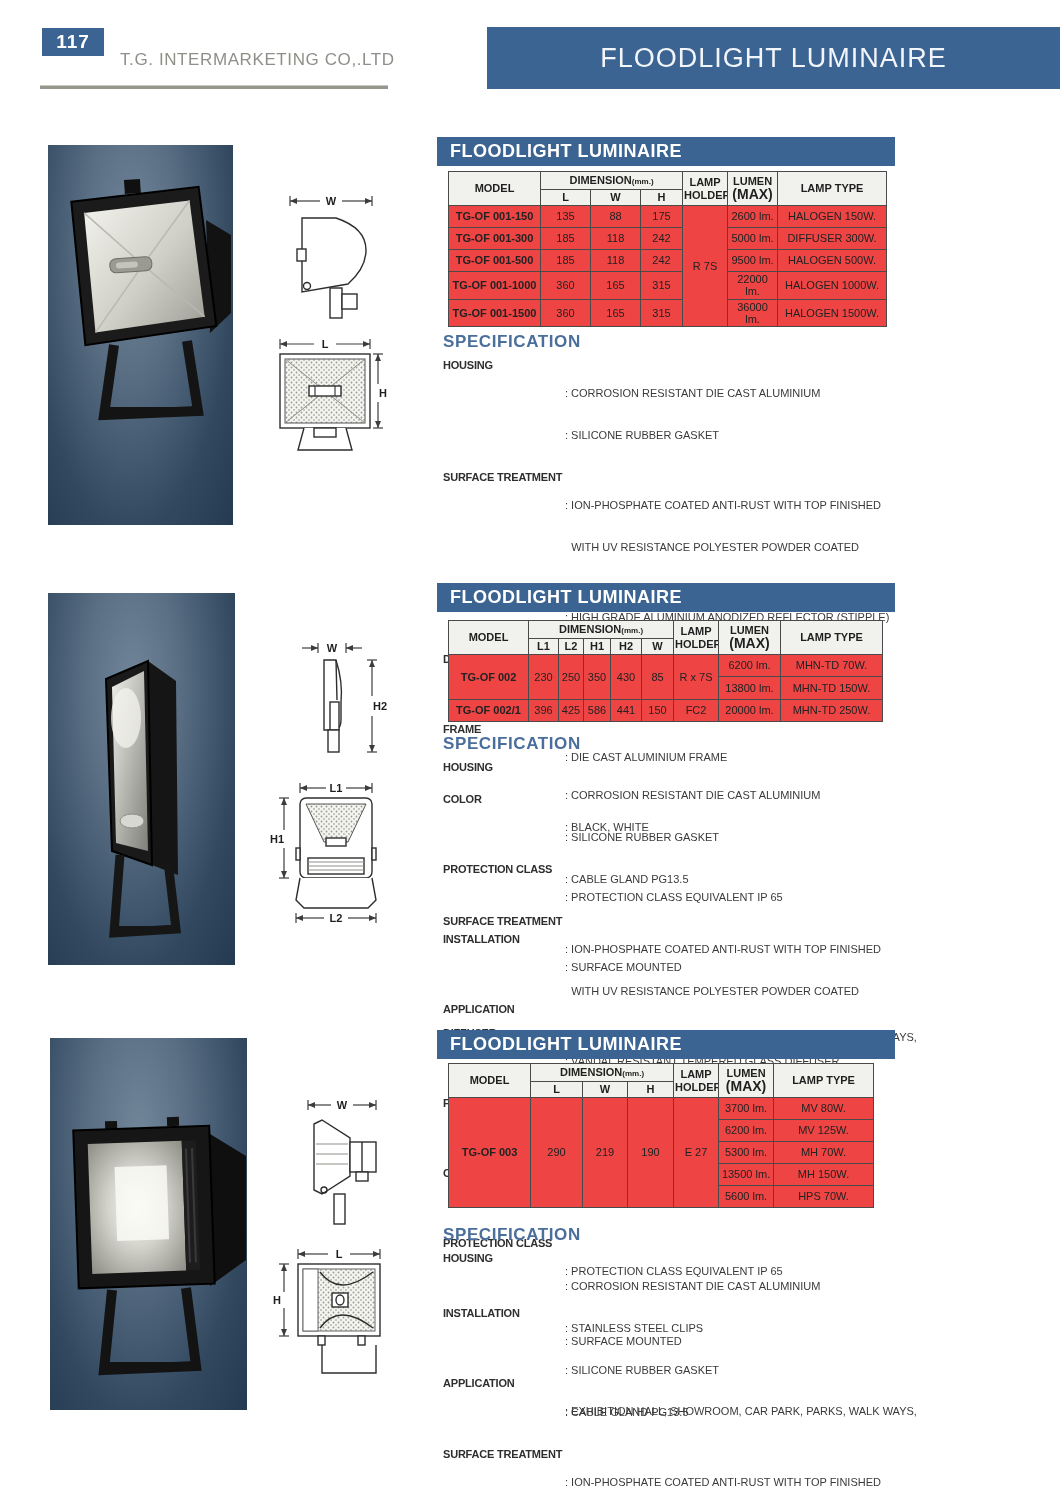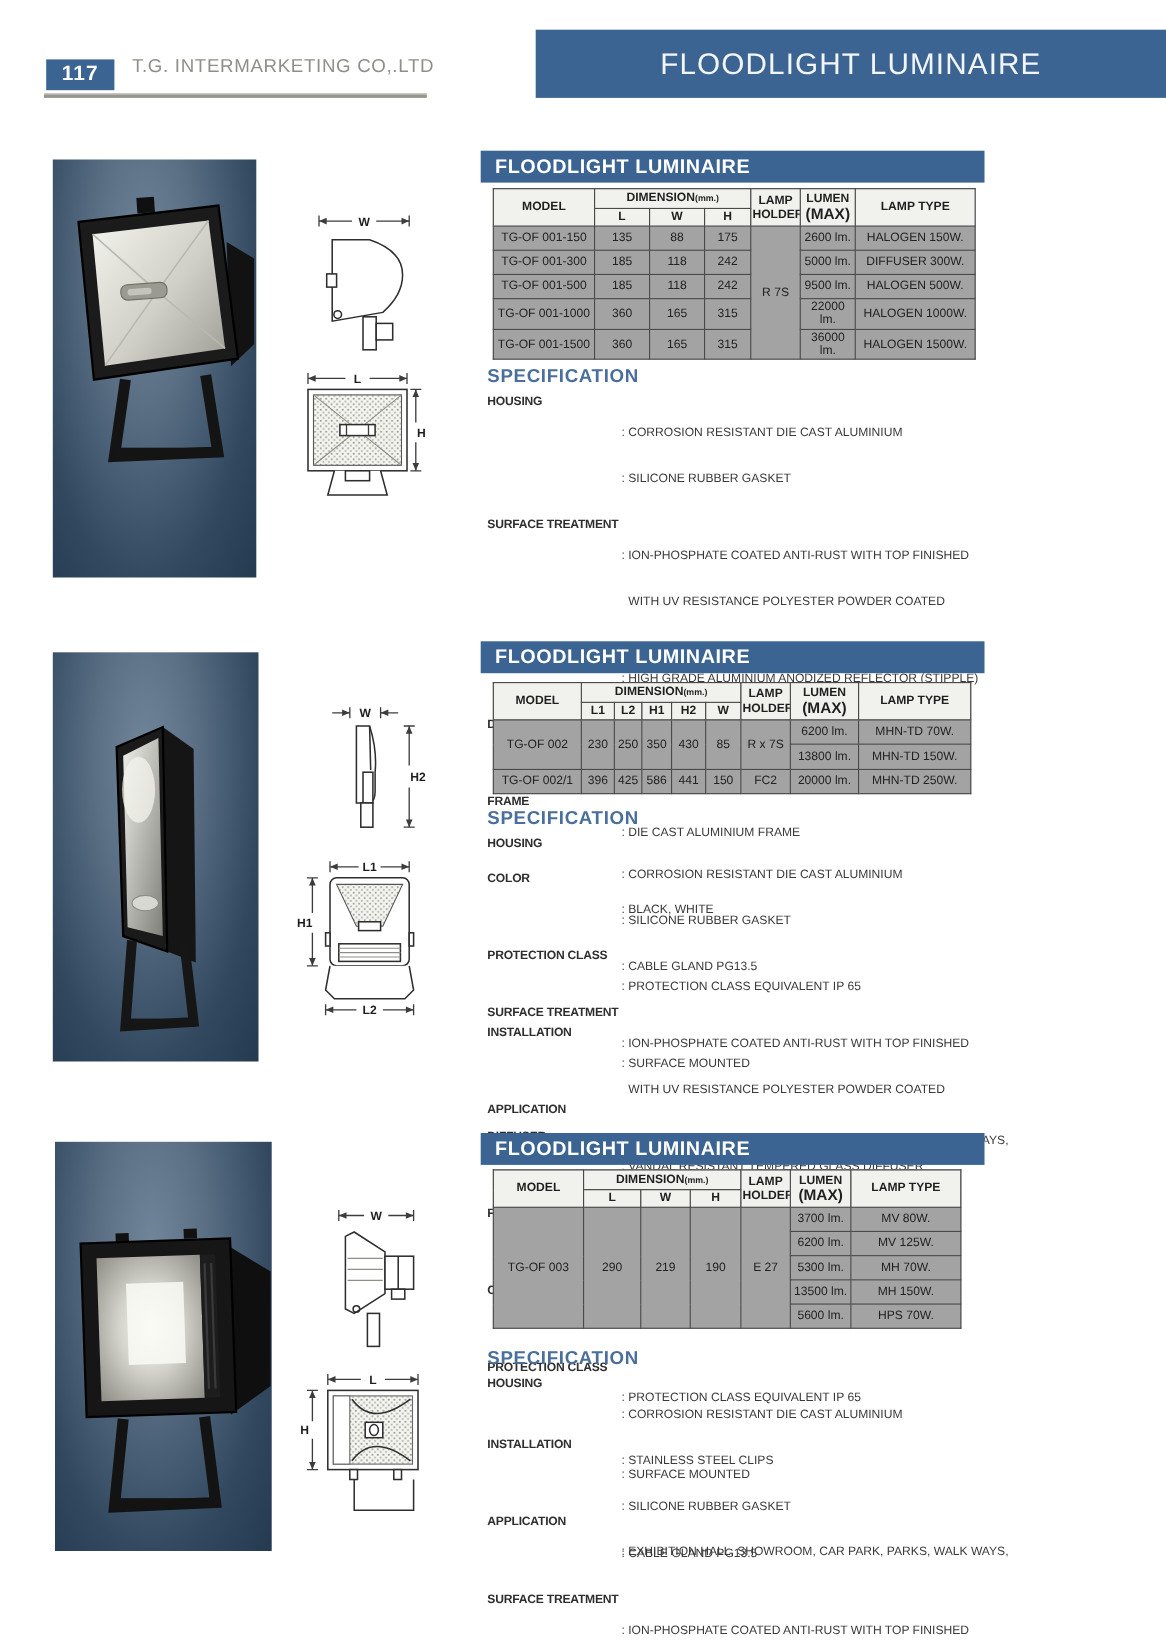--- a/index.html
+++ b/index.html
@@ -1,42 +1,42 @@
 <!DOCTYPE html>
 <html><head>
 <meta charset="utf-8">
 <style>
   html,body{margin:0;padding:0;background:#e8e8e6;}
   #page{position:relative;width:1060px;height:1500px;background:#ffffff;
         font-family:"Liberation Sans",sans-serif;color:#2a2a2a;overflow:hidden;}
   .abs{position:absolute;}
 
   
-  .pagenum{left:42px;top:54px;width:62px;height:28px;background:#3b6492;color:#fff;
+  .pagenum{left:42px;top:28px;width:62px;height:28px;background:#3b6492;color:#fff;
            font-size:19px;font-weight:bold;display:flex;align-items:center;justify-content:center;letter-spacing:1px;text-align:right;}
   .company{left:120px;top:50px;font-size:17px;color:#8f8f89;letter-spacing:.6px;}
   .hrule{left:40px;top:85px;width:348px;height:3px;background:#96968f;border-top:1px solid #c8c8c2;}
   .topbanner{left:487px;top:27px;width:573px;height:62px;background:#3b6492;color:#f2f5f9;
              display:flex;align-items:center;justify-content:center;font-size:27px;letter-spacing:1px;}
 
   
   .secbanner{width:458px;height:29px;background:#3b6492;color:#fff;display:flex;align-items:center;
              padding-left:13px;box-sizing:border-box;font-size:18px;font-weight:600;letter-spacing:.5px;}
 
   
   .photo{background:radial-gradient(ellipse at 45% 26%, #72869a 0%, #5a6f84 32%, #31485f 72%, #243a50 100%);}
   .photo svg{display:block;}
 
   
-  table.spec{border-collapse:collapse;table-layout:fixed;background:#a3a3a3;padding-left:30px;}
+  table.spec{border-collapse:collapse;table-layout:fixed;background:#ef4444;padding-left:30px;}
   table.spec th,table.spec td{border:1px solid #4a4a4a;text-align:center;vertical-align:middle;
       padding:1px 1px;line-height:1.12;overflow:hidden;}
   table.spec th{background:#f1f1ed;font-size:11px;font-weight:bold;color:#1f1f1f;}
   table.spec td{font-size:11px;color:#222;}
-  td.model{font-weight:normal;}
+  td.model{font-weight:bold;}
   .unit{font-size:8px;font-weight:bold;margin-top:23px;}
   .sub{font-size:14px;font-weight:bold;}
   tr.hA{height:18px;} tr.hB{height:16px;} tr.b22{height:22px;} tr.b23{height:23px;}
 
   
   .specblock{width:585px;}
   .spectitle{font-size:17px;color:#4a6f9c;letter-spacing:.6px;margin-bottom:6px;font-weight:bold;}
   .specrow{display:flex;font-size:11px;line-height:14px;}
   .speclabel{width:122px;flex:0 0 122px;font-weight:bold;color:#2e2e2e;letter-spacing:-.2px;}
   .speclines{white-space:pre-wrap;color:#3a3a3a;}

